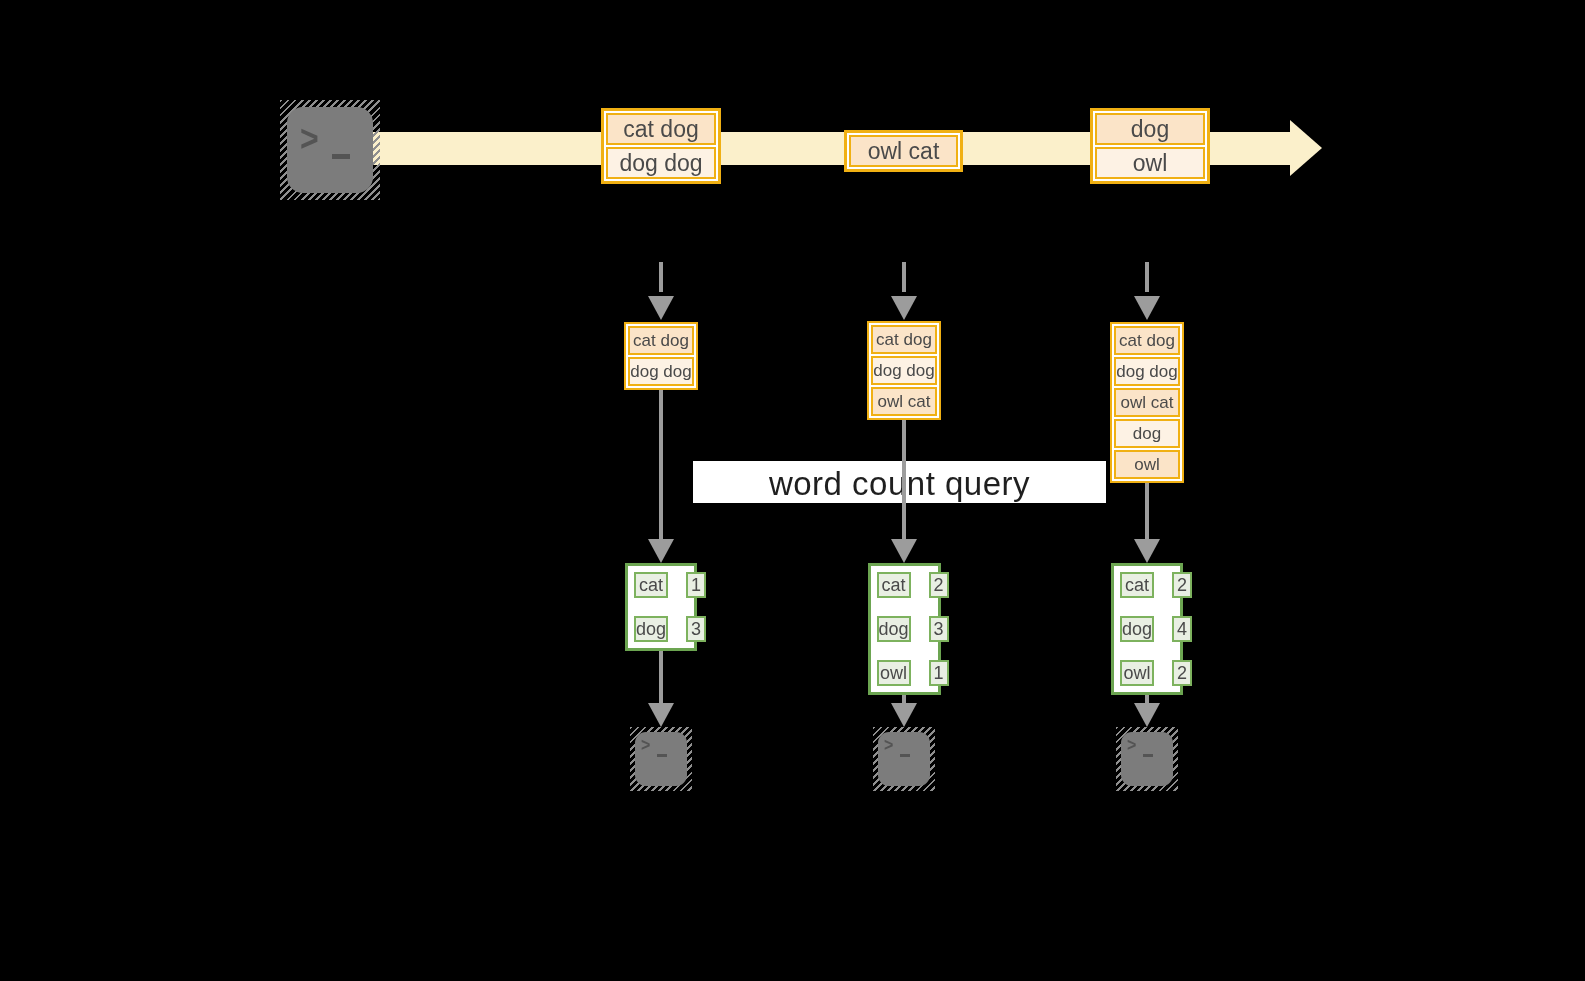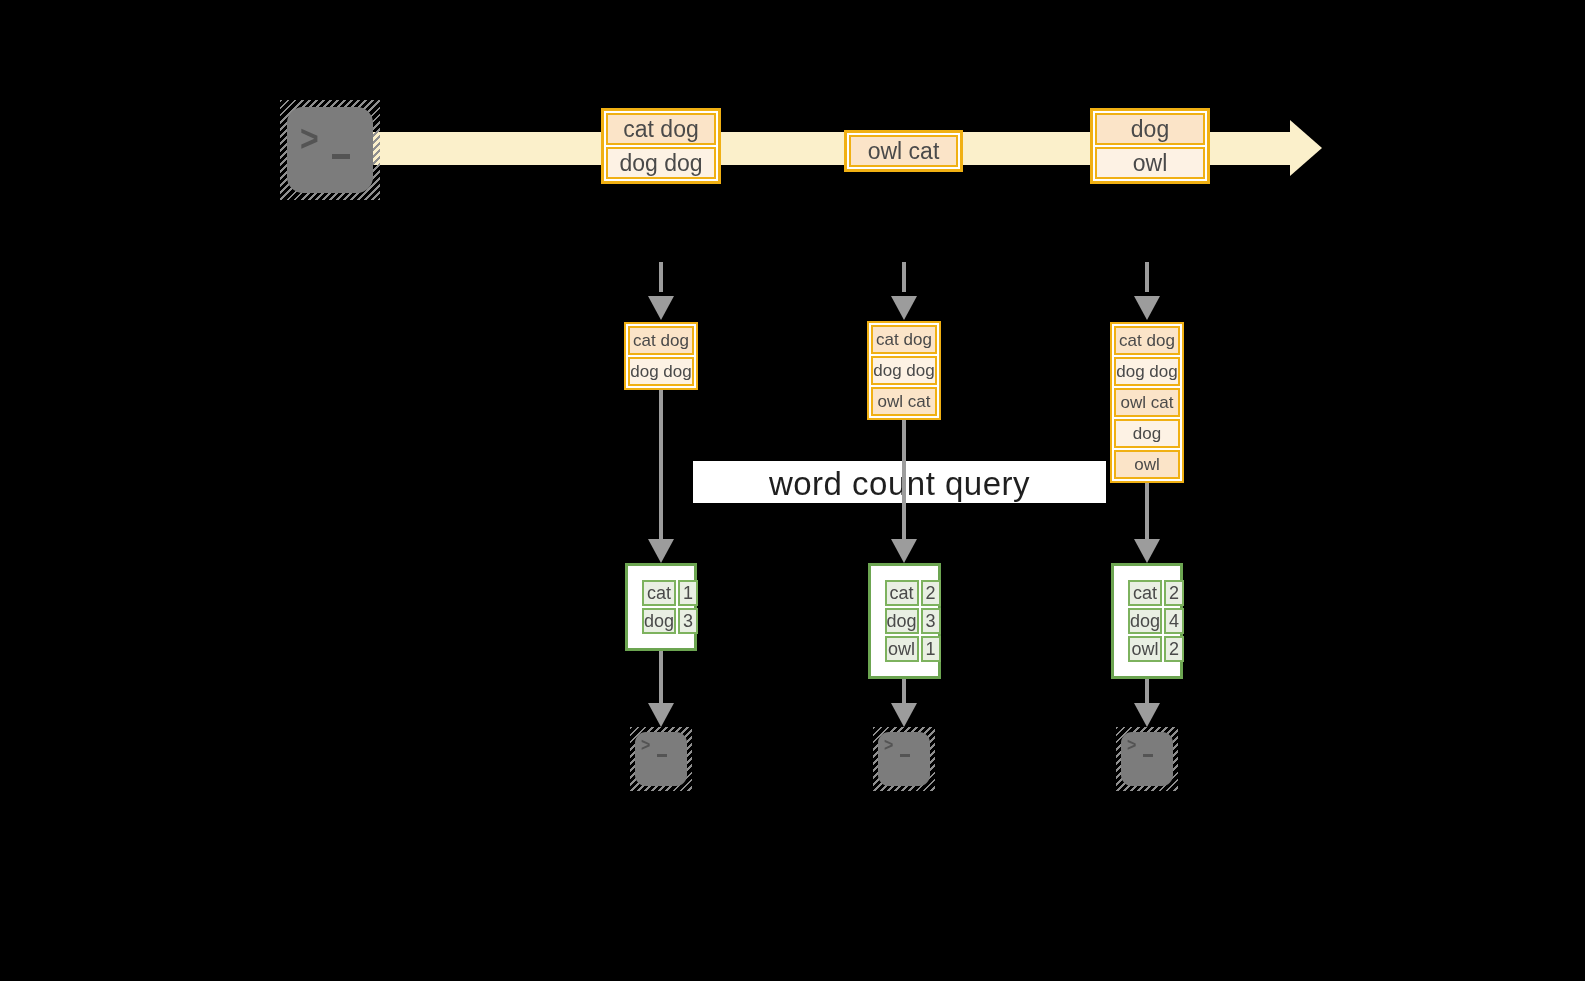--- a/index.html
+++ b/index.html
@@ -22,22 +22,22 @@
   .tone-cream{background:#fdf2e4;text-align:center;}
   
   .vline{position:absolute;width:4px;background:#9c9c9c;z-index:6;}
   .ahead{position:absolute;width:0;height:0;z-index:6;
     border-left:13px solid transparent;border-right:13px solid transparent;border-top:24px solid #9c9c9c;}
   
   .query-band{position:absolute;left:693px;top:461px;width:413px;height:42px;background:#fff;z-index:4;
     display:flex;align-items:flex-end;justify-content:center;}
   .query-band span{font-size:33px;color:#1f1f1f;letter-spacing:0.5px;}
   
-  .gtable{position:absolute;background:#fff;border:3px solid #6ca551;padding:14px;z-index:10;
-    display:grid;grid-template-columns:1fr 20px;gap:2px;box-sizing:border-box;}
+  .gtable{position:absolute;background:#fff;border:3px solid #6ca551;padding:6px;z-index:10;
+    display:grid;grid-template-columns:1fr 20px;gap:18px;box-sizing:border-box;}
   .gcell{border:2px solid #7db25e;background:#e9efe3;color:#4a4a4a;font-size:18px;
     height:22px;line-height:22px;text-align:center;}
   
   .hatch-box{position:absolute;z-index:10;
     background:repeating-linear-gradient(135deg,#8f8f8f 0 2px,transparent 2px 5px);}
   .term-body{position:absolute;background:#7c7c7c;}
   .term-big{left:280px;top:100px;width:100px;height:100px;}
   .term-big .term-body{inset:7px;border-radius:16px;}
   .term-chevron{position:absolute;color:#545454;font-weight:700;transform:scaleY(1.15);}
   .term-underscore{position:absolute;background:#545454;}

